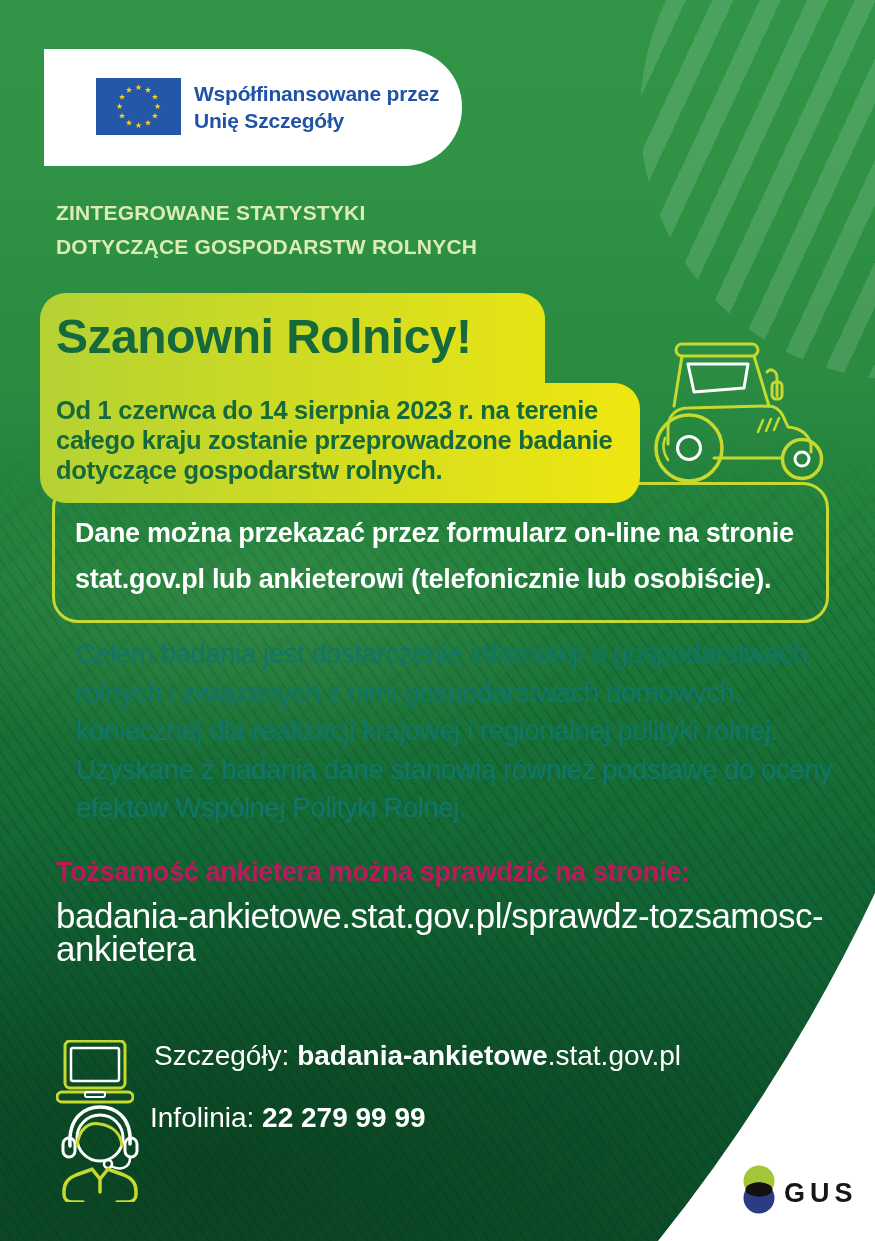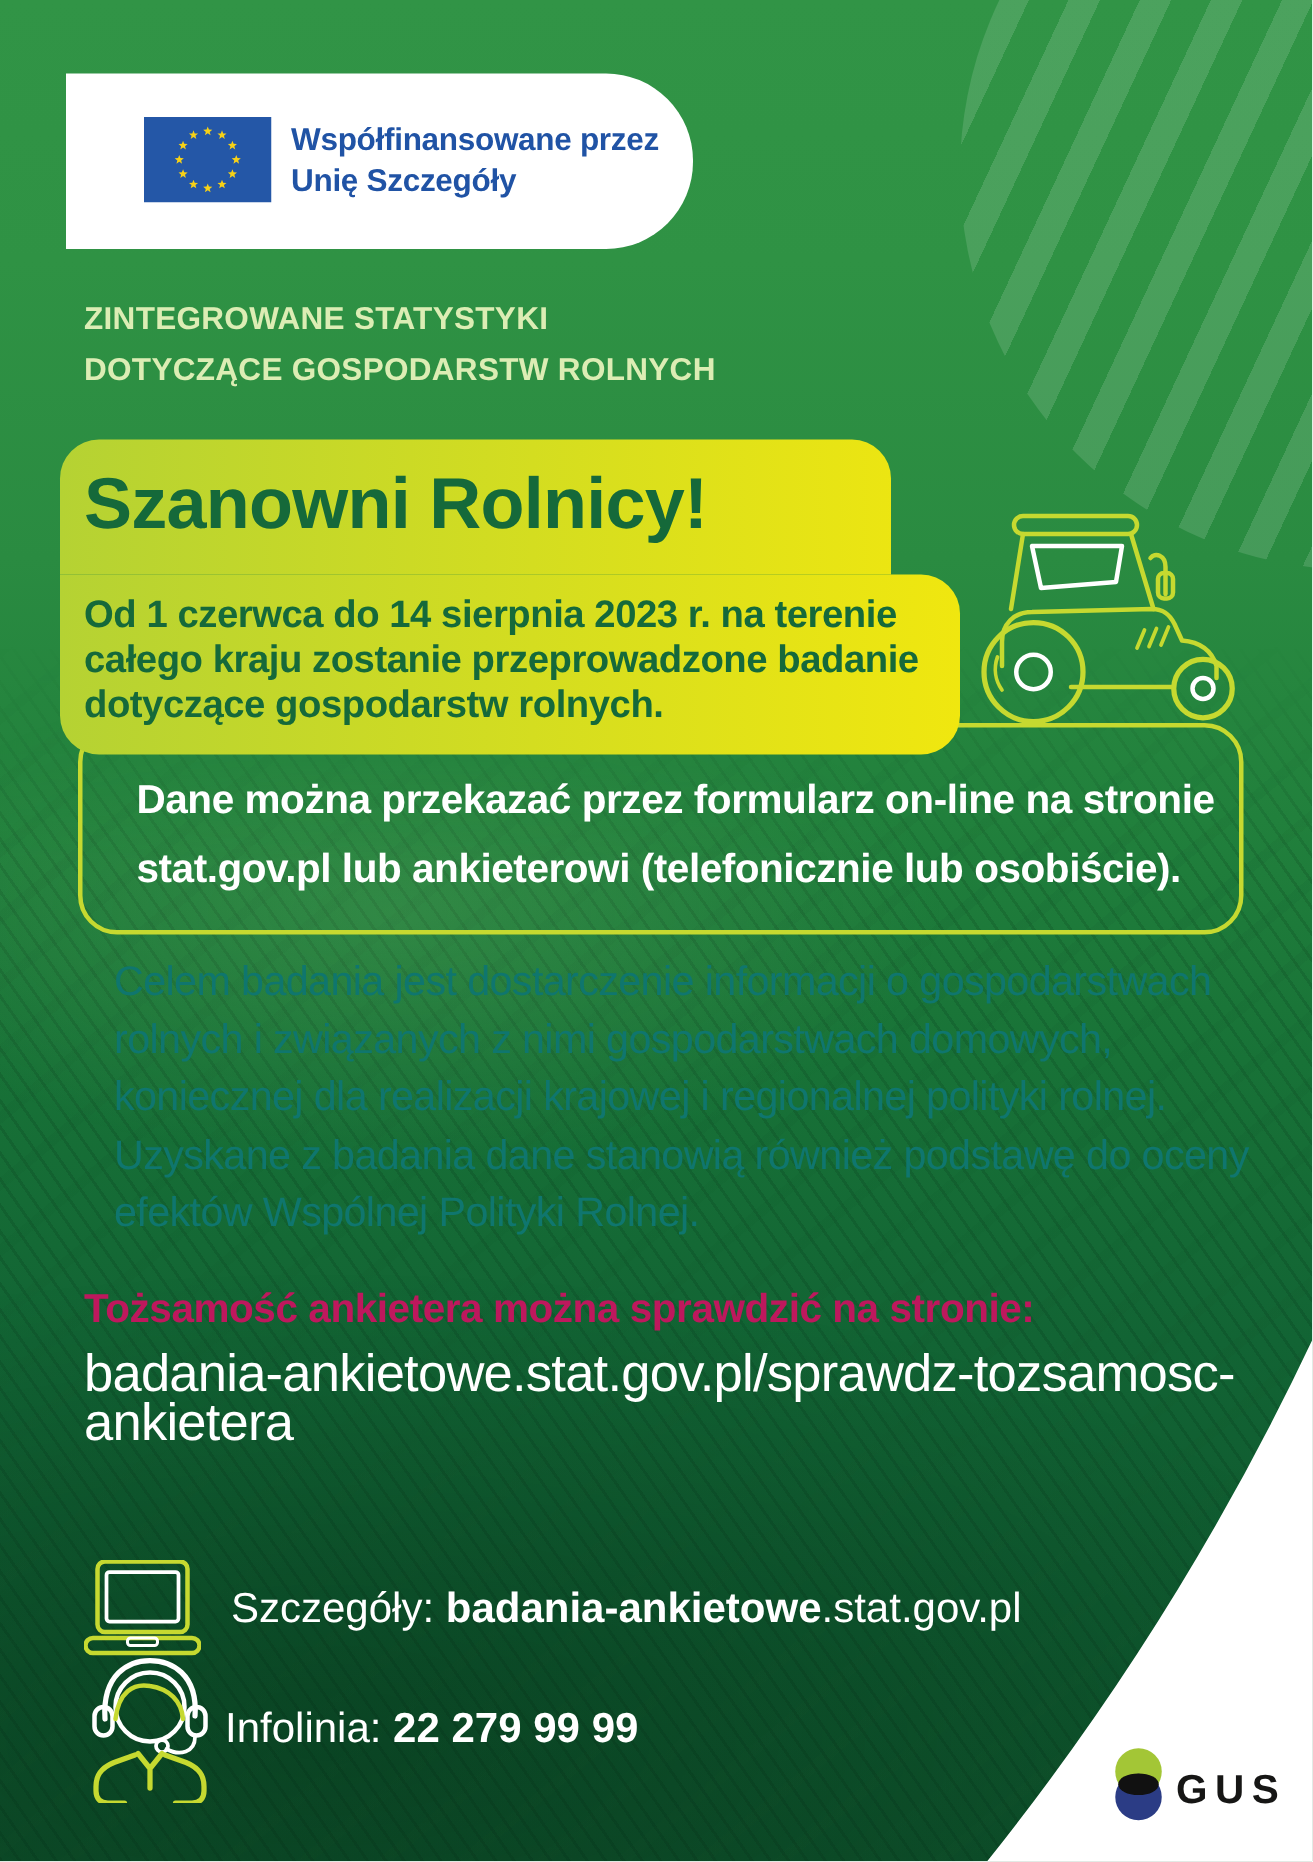--- a/index.html
+++ b/index.html
@@ -47,27 +47,27 @@
   
   .header-title{
     position:absolute; left:56px; top:196px;
     color:#dcedb4; font-weight:bold; font-size:21px; line-height:34px; letter-spacing:0.2px;
   }
 
   
   .info-box{
     position:absolute; left:52px; top:482px; width:777px; height:141px;
     box-sizing:border-box; border:3px solid #c6d930; border-radius:26px;
-    padding:25px 16px 0 36px;
+    padding:25px 16px 0 20px;
     color:#ffffff; font-weight:bold; font-size:27px; line-height:46px; letter-spacing:-0.3px;
   }
 
   
   .hero-top{
-    position:absolute; left:40px; top:293px; width:554px; height:90px;
+    position:absolute; left:40px; top:293px; width:505px; height:90px;
     border-radius:26px 26px 0 0;
     background-image:linear-gradient(90deg,#b5d233 0%,#f0e70f 100%);
     background-size:600px 100%; background-repeat:no-repeat;
   }
   .hero-title{
     position:absolute; left:16px; top:16px;
     color:#15693a; font-weight:bold; font-size:48px; letter-spacing:-0.5px;
   }
   .hero-bottom{
     position:absolute; left:40px; top:383px; width:600px; height:120px;
@@ -88,21 +88,21 @@
     position:absolute; left:56px; top:635px;
     color:#0f766e; font-size:27.5px; line-height:38.5px; letter-spacing:-0.4px;margin-left:20px;
   }
 
   
   .verify{ position:absolute; left:56px; top:856px; }
   .verify-label{ color:#be185d; font-weight:bold; font-size:27px; line-height:33px; letter-spacing:-0.3px; }
   .verify-url{ color:#ffffff; font-size:35px; line-height:33px; letter-spacing:-0.5px; margin-top:10px; }
 
   
-  .row{ position:absolute; display:flex; align-items:center; color:#ffffff; font-size:28px; }
+  .row{ position:absolute; display:flex; color:#ffffff; font-size:28px; }
   .row .bold{ font-weight:bold; }
   .details-row{ left:56px; top:1040px; gap:20px; }
   .hotline-row{ left:56px; top:1102px; gap:6px; }
 
   
   .gus-circles{ position:absolute; left:734px; top:1160px; }
   .gus-word{
     position:absolute; left:784px; top:1178px;
     color:#161615; font-weight:bold; font-size:27px; letter-spacing:5px;
   }

